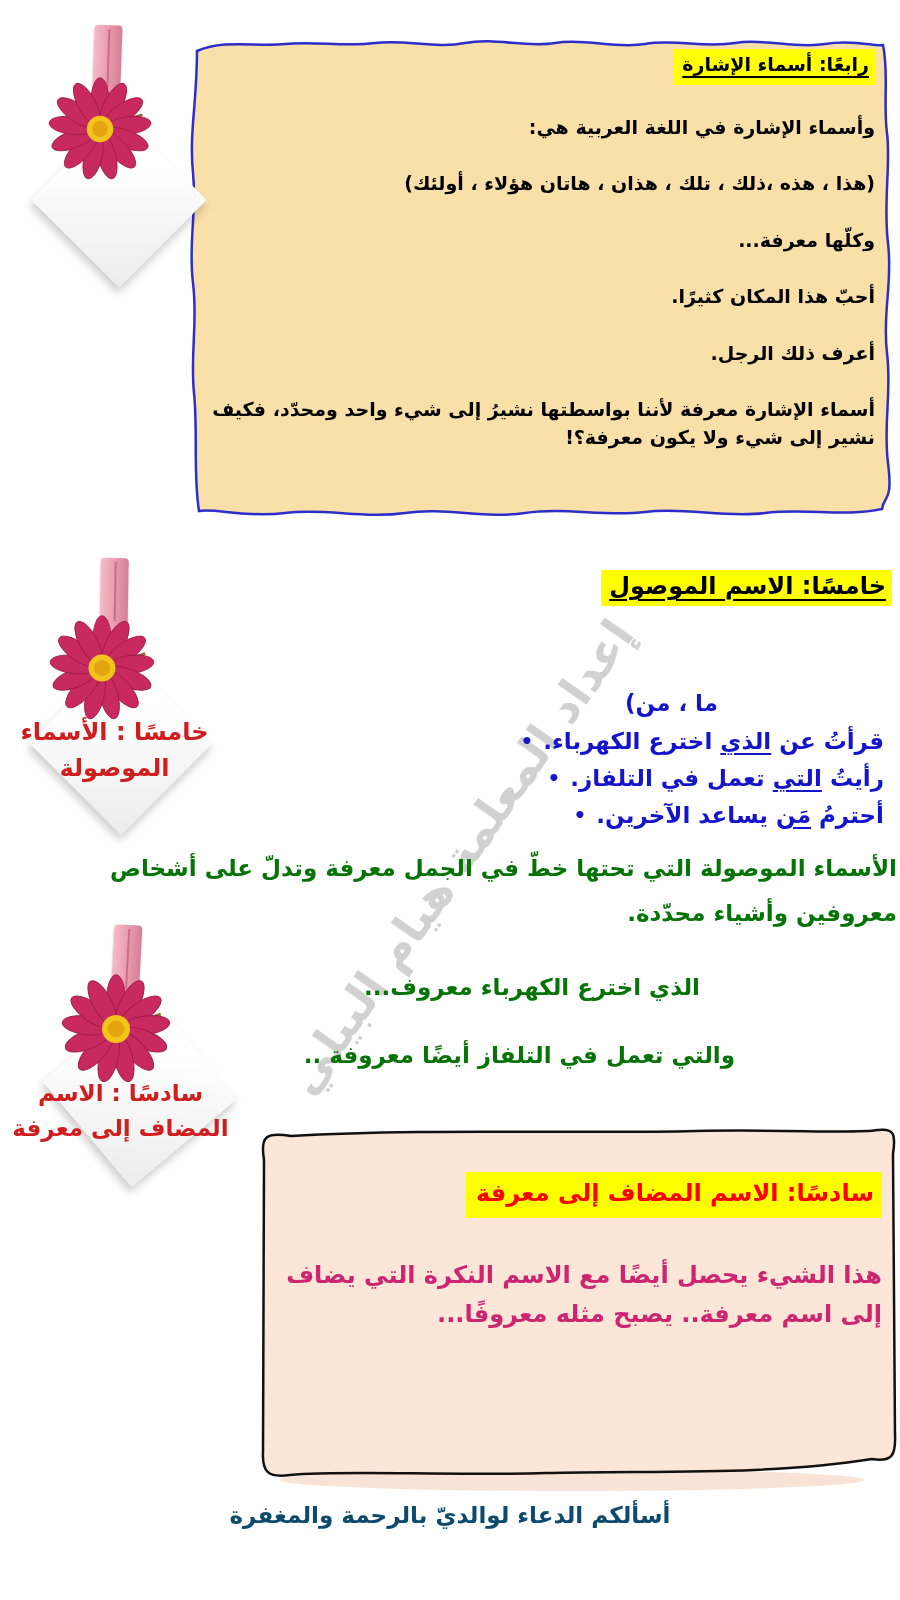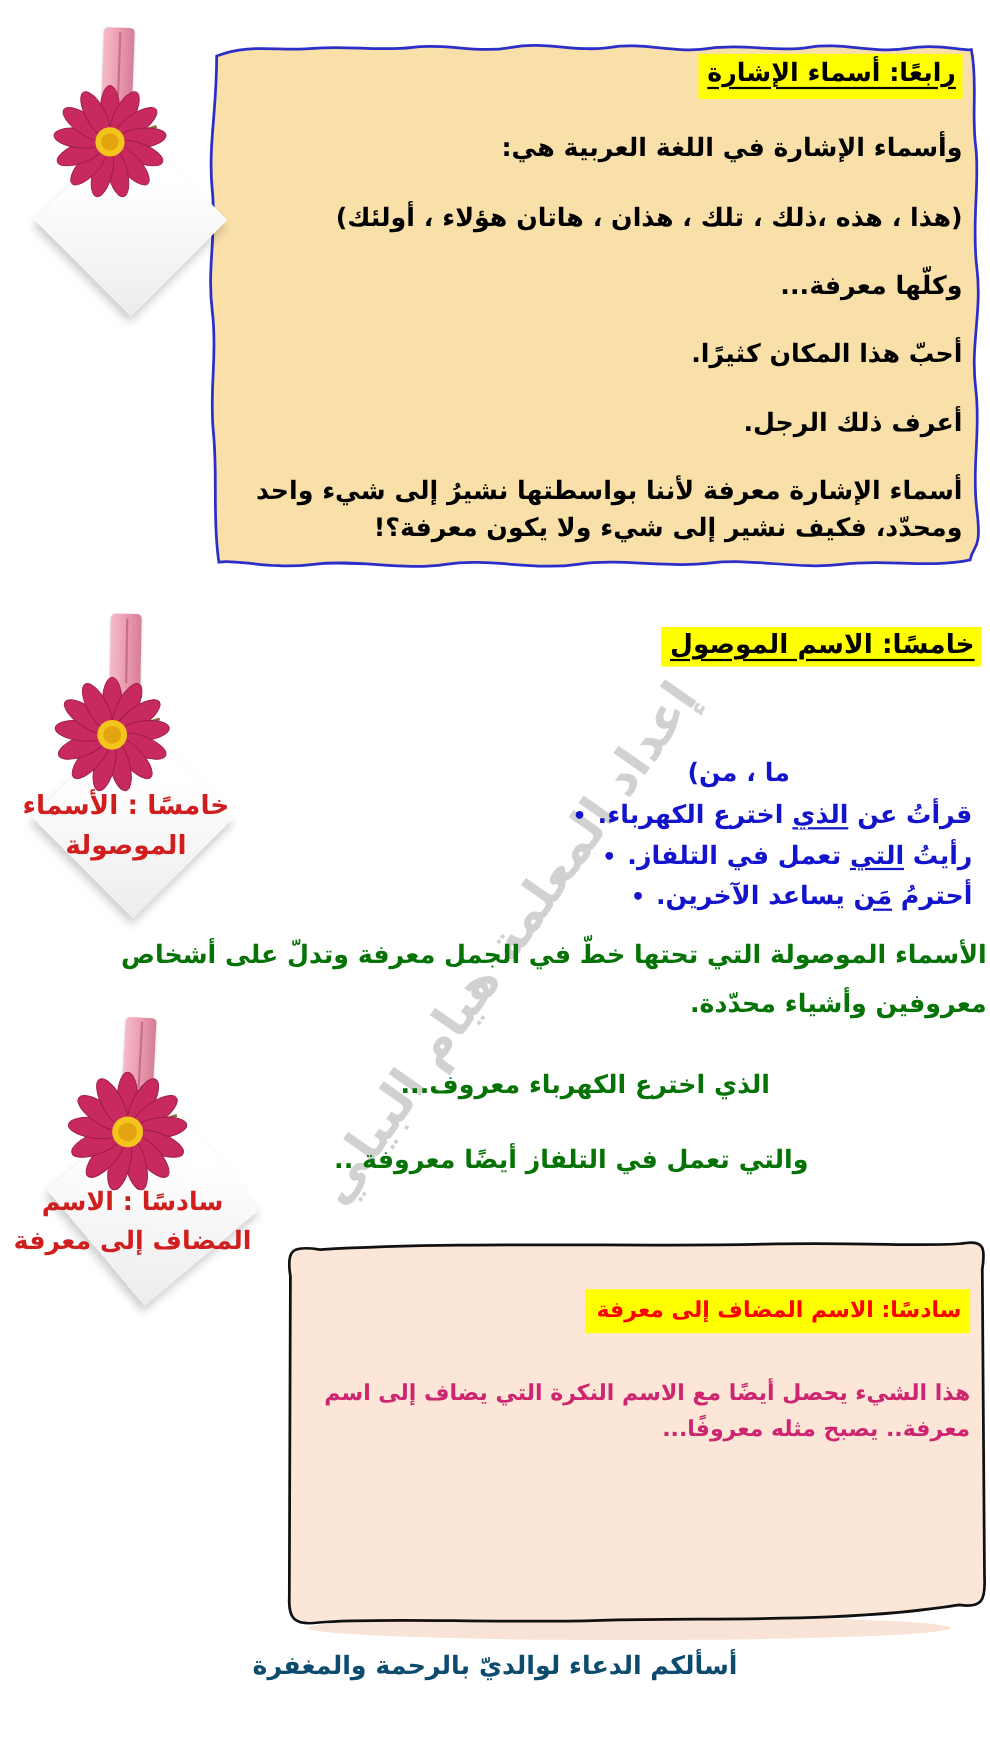--- a/index.html
+++ b/index.html
@@ -8,25 +8,25 @@
   .abs{position:absolute;}
   
   #watermark{left:150px;top:830px;width:620px;text-align:center;
     transform:rotate(-55deg);color:#c6c6c6;opacity:.8;font-size:46px;
     letter-spacing:2px;z-index:1;pointer-events:none;}
   
   .boxwrap{z-index:2;}
   .boxsvg{position:absolute;left:0;top:0;width:100%;height:100%;}
   #box4{left:185px;top:33px;width:710px;height:492px;}
   #box4-content{position:absolute;right:20px;left:20px;top:16px;direction:rtl;text-align:right;
-    color:#000;font-size:23px;line-height:1.45;}
+    color:#000;font-size:19px;line-height:1.45;}
   #box4-content .para{margin-bottom:29px;}
   #box6{left:246px;top:1124px;width:652px;height:372px;}
   #box6-content{position:absolute;right:16px;left:26px;top:48px;direction:rtl;text-align:right;
-    font-size:20px;line-height:1.6;color:#ce2570;}
+    font-size:24px;line-height:1.6;color:#ce2570;}
   #box6-content .para{margin-bottom:38px;}
   
   .hl{display:inline-block;background:#ffff00;padding:2px 6px 6px 8px;
     text-decoration:underline;text-decoration-thickness:2px;text-underline-offset:5px;}
   .hl-red{display:inline-block;background:#ffff00;color:#ff0000;padding:2px 8px 6px 10px;
     text-decoration:none;}
   
   .blue{color:#1414cc;}
   .green{color:#067306;}
   #s5-title{top:570px;right:8px;direction:rtl;font-size:24px;color:#000;z-index:2;}

